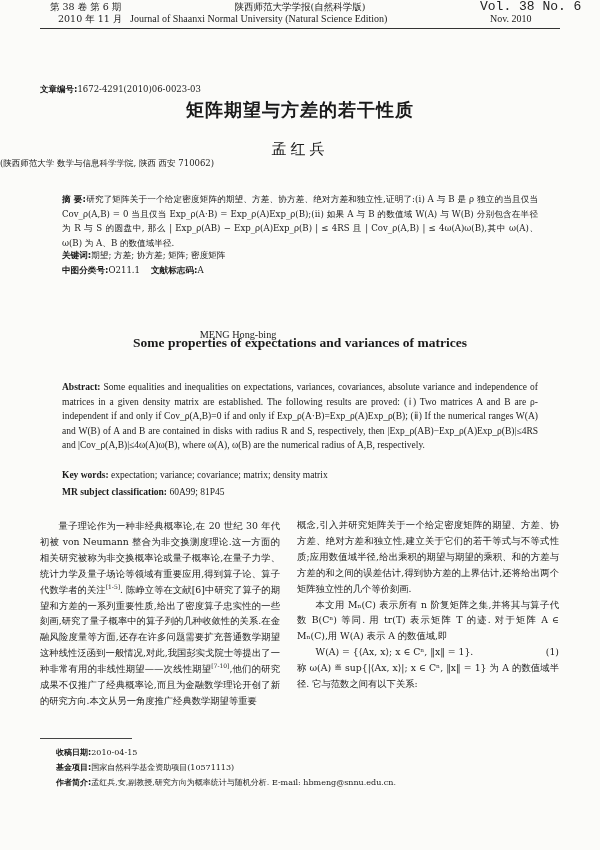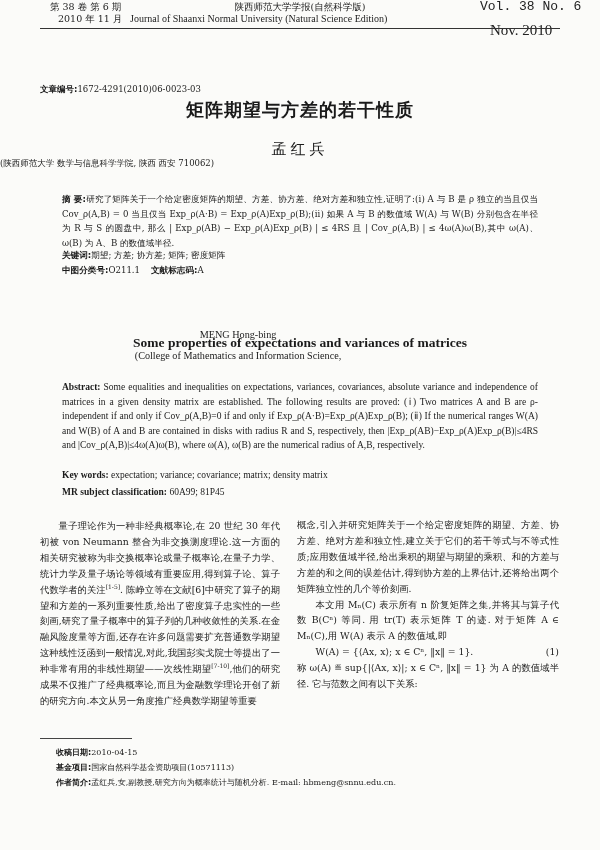--- a/index.html
+++ b/index.html
@@ -48,21 +48,21 @@
 </head>
 <body>
 
 <div class="abs hdr" style="left:50px; top:1px;">
   <div>第 38 卷  第 6 期</div>
 </div>
 <div class="abs hdr" style="left:58px; top:13px;">2010 年 11 月</div>
 <div class="abs hdr" style="left:0; width:600px; text-align:center; top:1px;">陕西师范大学学报(自然科学版)</div>
 <div class="abs hdr" style="left:130px; top:13px; font-family:'Liberation Serif',serif; font-size:10px;">Journal of Shaanxi Normal University (Natural Science Edition)</div>
 <div class="abs hdr" style="left:480px; top:1px; font-family:Liberation Mono, monospace; font-size:13px;text-align:center;">Vol. 38   No. 6</div>
-<div class="abs hdr" style="left:490px; top:24px; font-family:'Liberation Serif',serif; font-size:15px;">Nov.  2010</div>
+<div class="abs hdr" style="left:490px; top:13px; font-family:'Liberation Serif',serif; font-size:10px;">Nov.  2010</div>
 <div class="hdr-rule"></div>
 
 <div class="abs artno">
   <b>文章编号:</b><span>1672-4291(2010)06-0023-03</span>
 </div>
 
 <div class="abs title-cn">矩阵期望与方差的若干性质</div>
 <div class="abs author-cn">孟红兵</div>
 <div class="abs affil-cn">(陕西师范大学 数学与信息科学学院, 陕西 西安 710062)</div>
 
@@ -73,21 +73,20 @@
   <b>关键词:</b><span>期望; 方差; 协方差; 矩阵; 密度矩阵</span>
 </div>
 <div class="abs clc">
   <b>中图分类号:</b><span>O211.1</span>
   &nbsp;&nbsp;&nbsp;<b>文献标志码:</b><span>A</span>
 </div>
 
 <div class="abs title-en">Some properties of expectations and variances of matrices</div>
 <div class="abs author-en">MENG Hong-bing</div>
 <div class="abs affil-en">
-  <div>(College of Mathematics and Information Science,</div>
 </div>
 
 <div class="abs abs-en">
   <b>Abstract:</b><span> Some equalities and inequalities on expectations, variances, covariances, absolute variance and independence of matrices in a given density matrix are established. The following results are proved: (ⅰ) Two matrices A and B are ρ-independent if and only if Cov_ρ(A,B)=0 if and only if Exp_ρ(A·B)=Exp_ρ(A)Exp_ρ(B); (ⅱ) If the numerical ranges W(A) and W(B) of A and B are contained in disks with radius R and S, respectively, then |Exp_ρ(AB)−Exp_ρ(A)Exp_ρ(B)|≤4RS and |Cov_ρ(A,B)|≤4ω(A)ω(B), where ω(A), ω(B) are the numerical radius of A,B, respectively.</span>
 </div>
 <div class="abs kw-en">
   <b>Key words:</b><span> expectation; variance; covariance; matrix; density matrix</span>
 </div>
 <div class="abs mr">
   <b>MR subject classification:</b><span> 60A99; 81P45</span>

